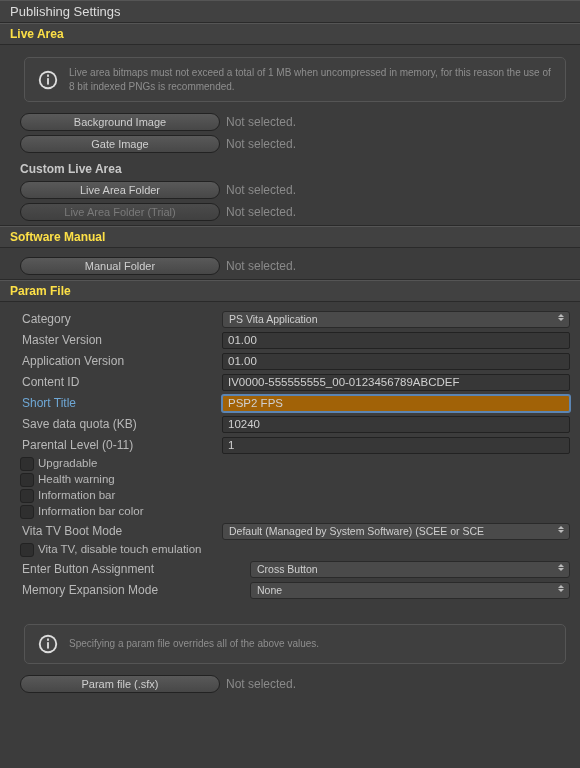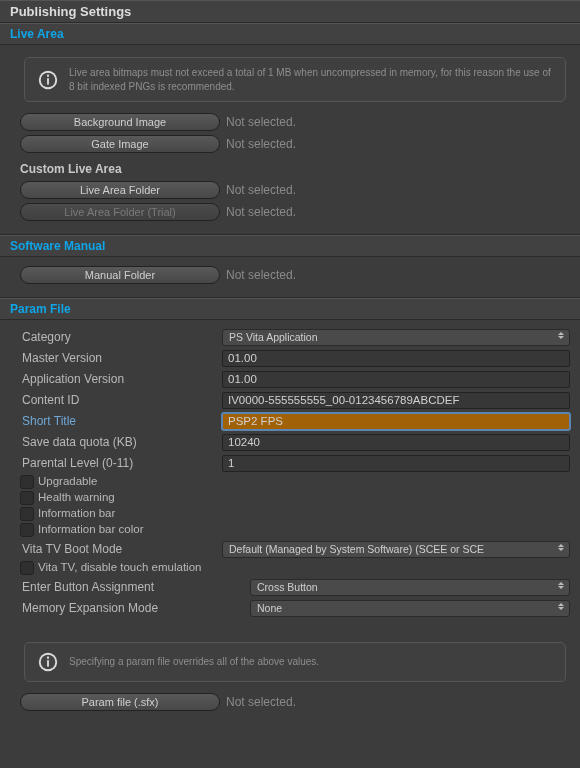--- a/index.html
+++ b/index.html
@@ -16,30 +16,30 @@
     width: 100%;
     height: 100%;
     padding: 0;
   }
   .header-bar, .section-bar {
     background: #414141;
     border-top: 1px solid #555;
     border-bottom: 1px solid #2a2a2a;
     padding: 3px 10px;
     font-size: 13px;
-    font-weight: bold;
+    font-weight: normal;
     color: #dcdcdc;
   }
   .section-bar {
     font-size: 12px;
-    color: #0ea5e9;
+    color: #fde047;
     font-weight: bold;
   }
   .body-block {
-    padding: 6px 10px 10px 20px;
+    padding: 6px 10px 1px 20px;
     border-bottom: 1px solid #2a2a2a;
   }
   .body-block.no-bottom-border { border-bottom: none; }
   .info-box {
     display: flex;
     align-items: center;
     gap: 10px;
     border: 1px solid #555;
     background: #3f3f3f;
     border-radius: 5px;

